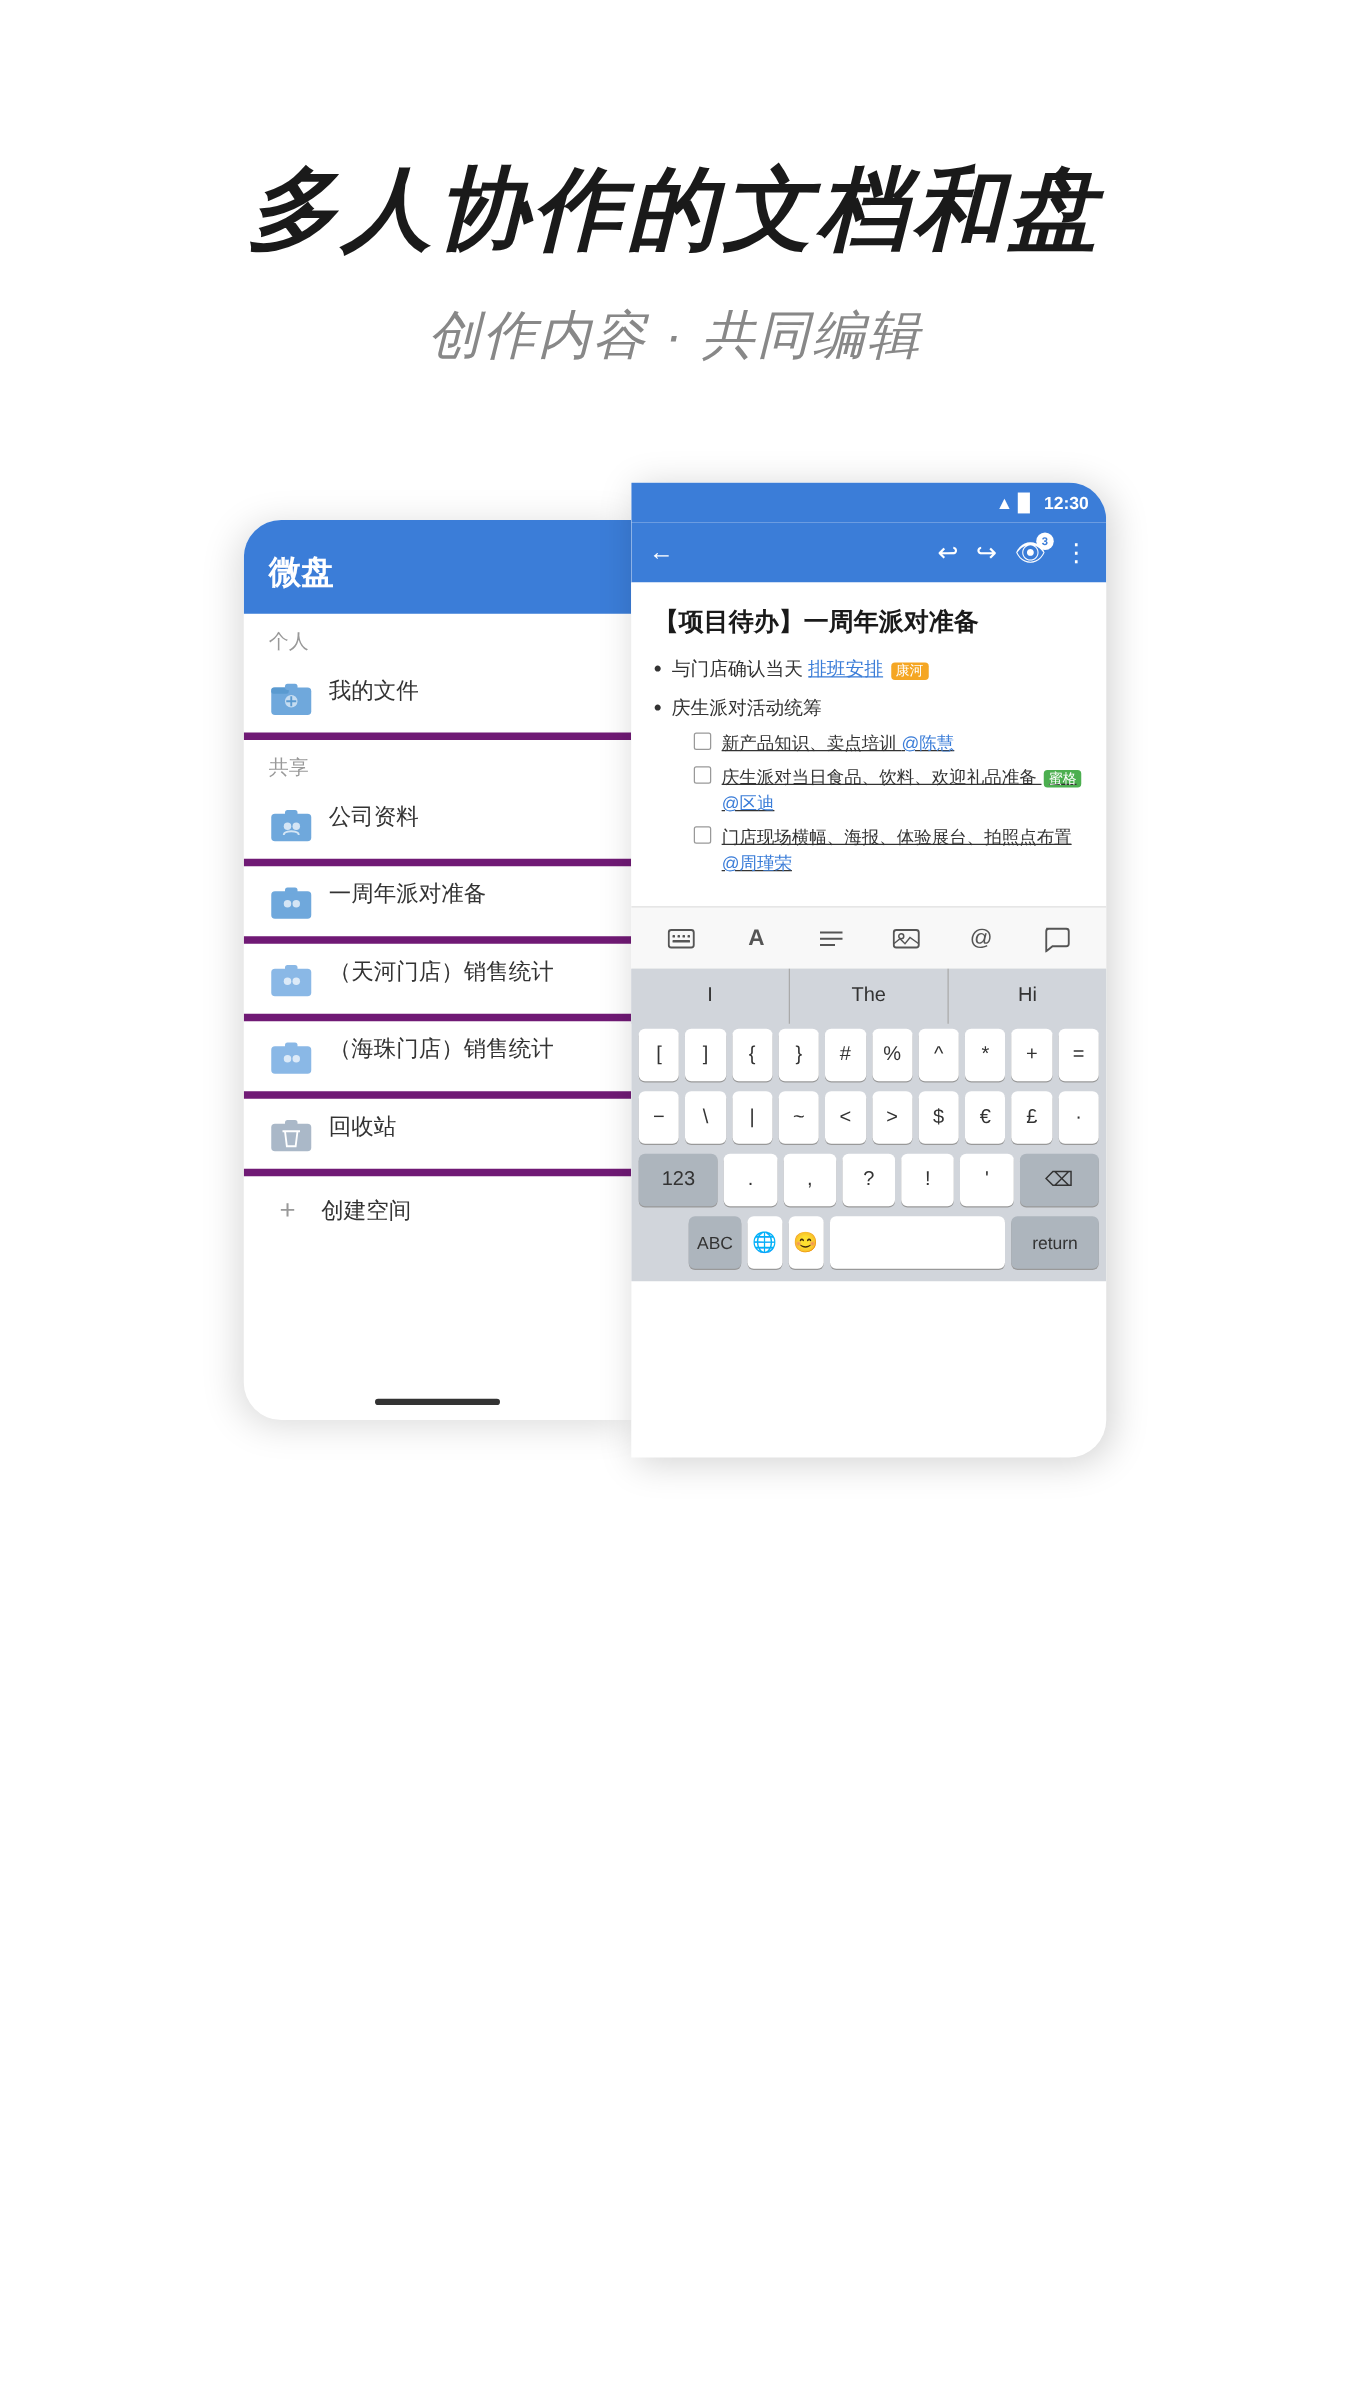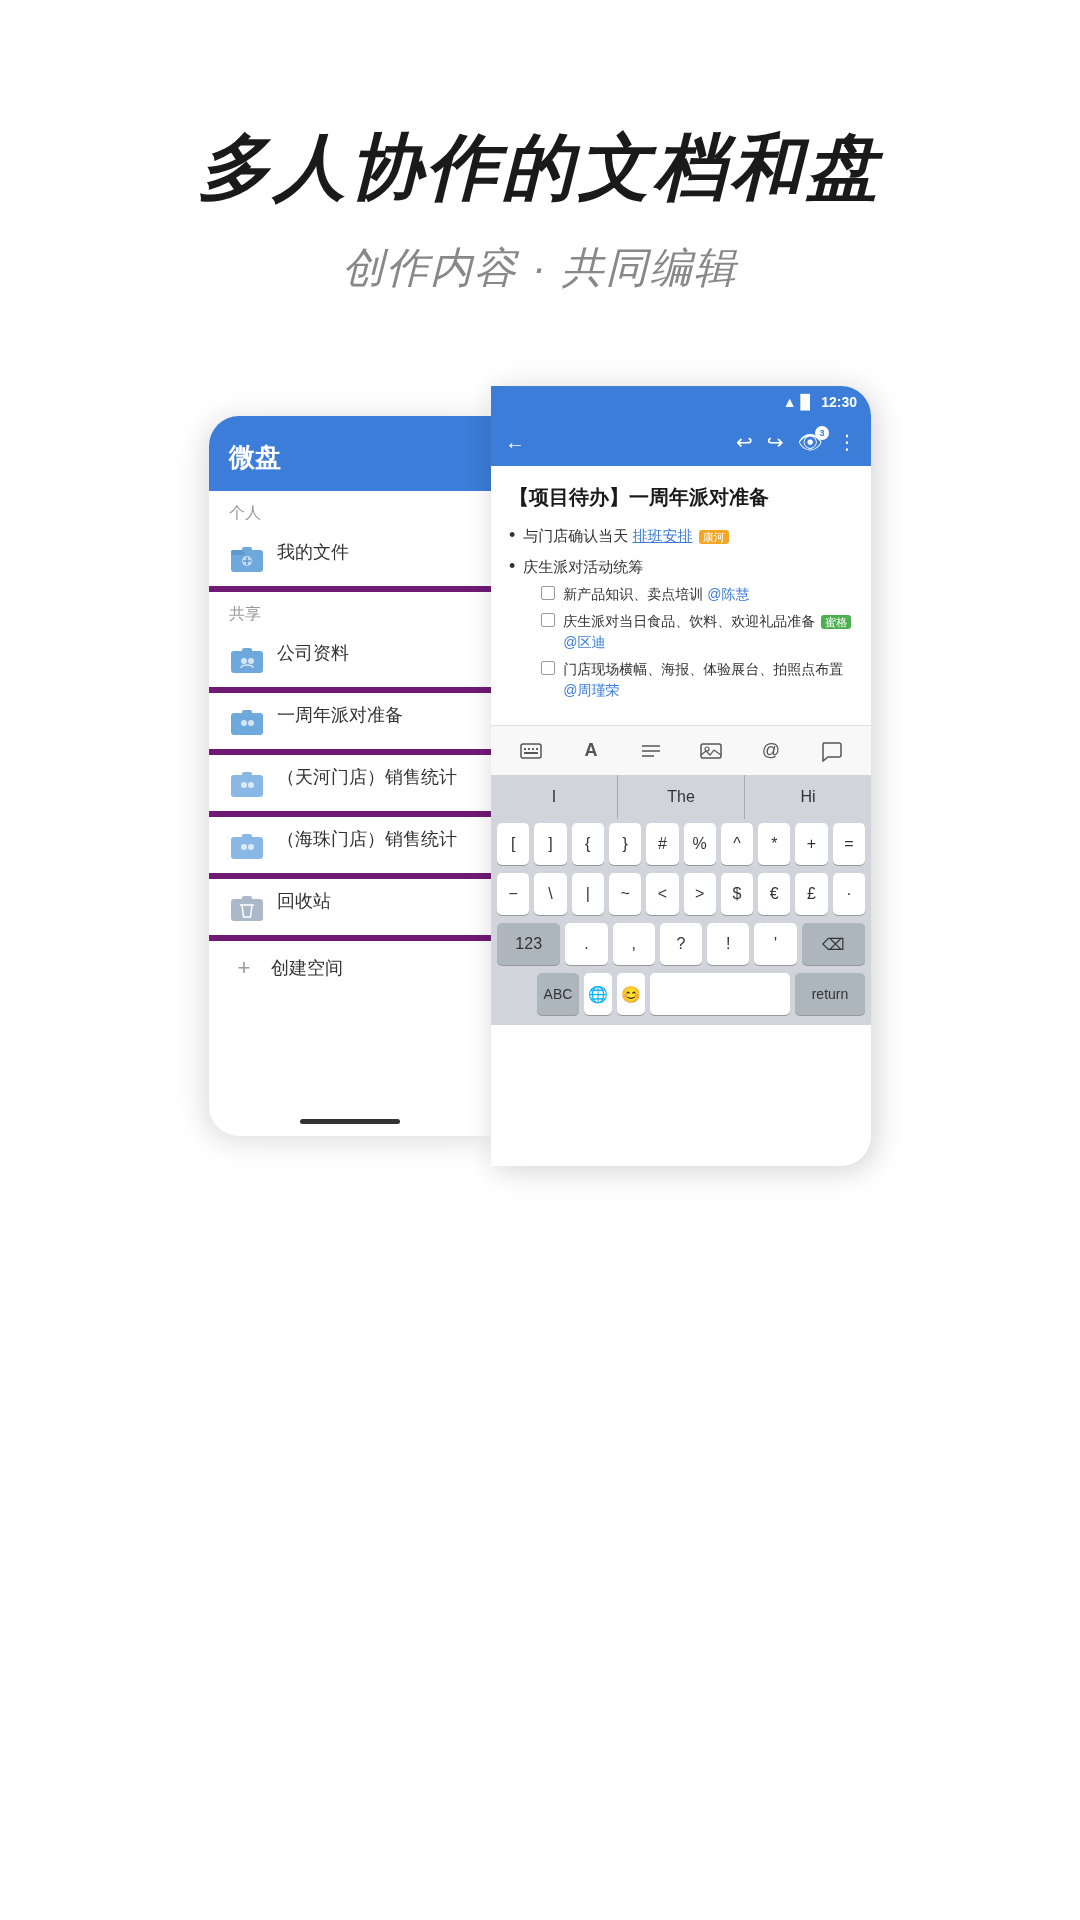--- a/index.html
+++ b/index.html
@@ -36,21 +36,21 @@
       display: flex;
       justify-content: center;
       align-items: flex-start;
       margin-top: 60px;
       gap: 0;
       position: relative;
     }
 
     
     .phone-left {
-      width: 282px;
+      width: 310px;
       height: 720px;
       background: #fff;
       border-radius: 30px 0 0 30px;
       box-shadow: -4px 4px 30px rgba(0,0,0,0.15);
       overflow: hidden;
       position: relative;
       z-index: 2;
     }
 
     .left-header {
@@ -256,20 +256,21 @@
       height: 14px;
       border: 1.5px solid #999;
       margin-top: 2px;
       flex-shrink: 0;
       border-radius: 2px;
     }
     .checkbox-text {
       font-size: 14px;
       color: #333;
       line-height: 1.5;
+      text-decoration: underline;
     }
 
     
     .format-bar {
       border-top: 1px solid #e0e0e0;
       background: #f8f8f8;
       height: 50px;
       display: flex;
       align-items: center;
       justify-content: space-around;

